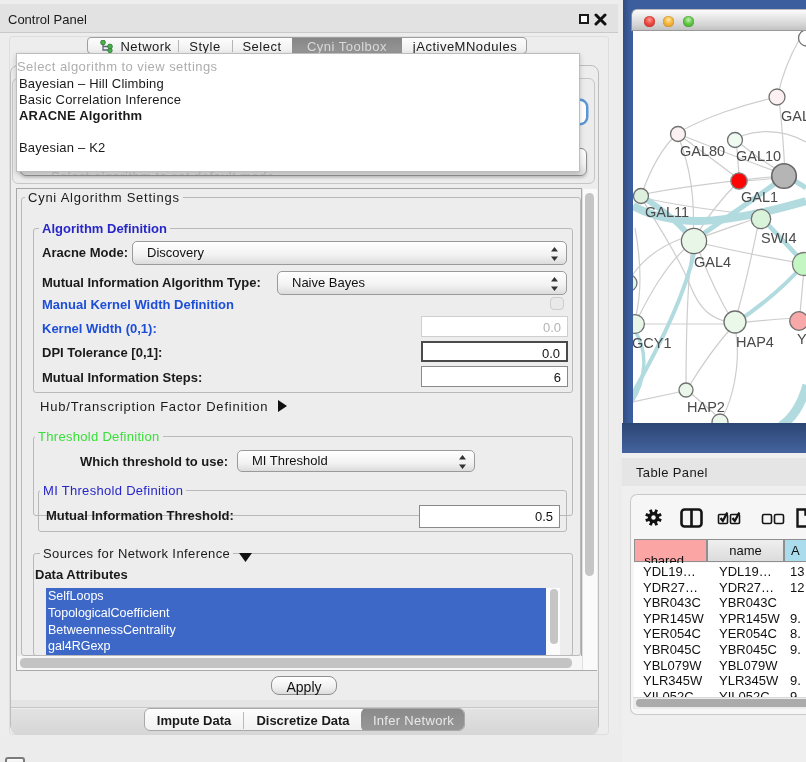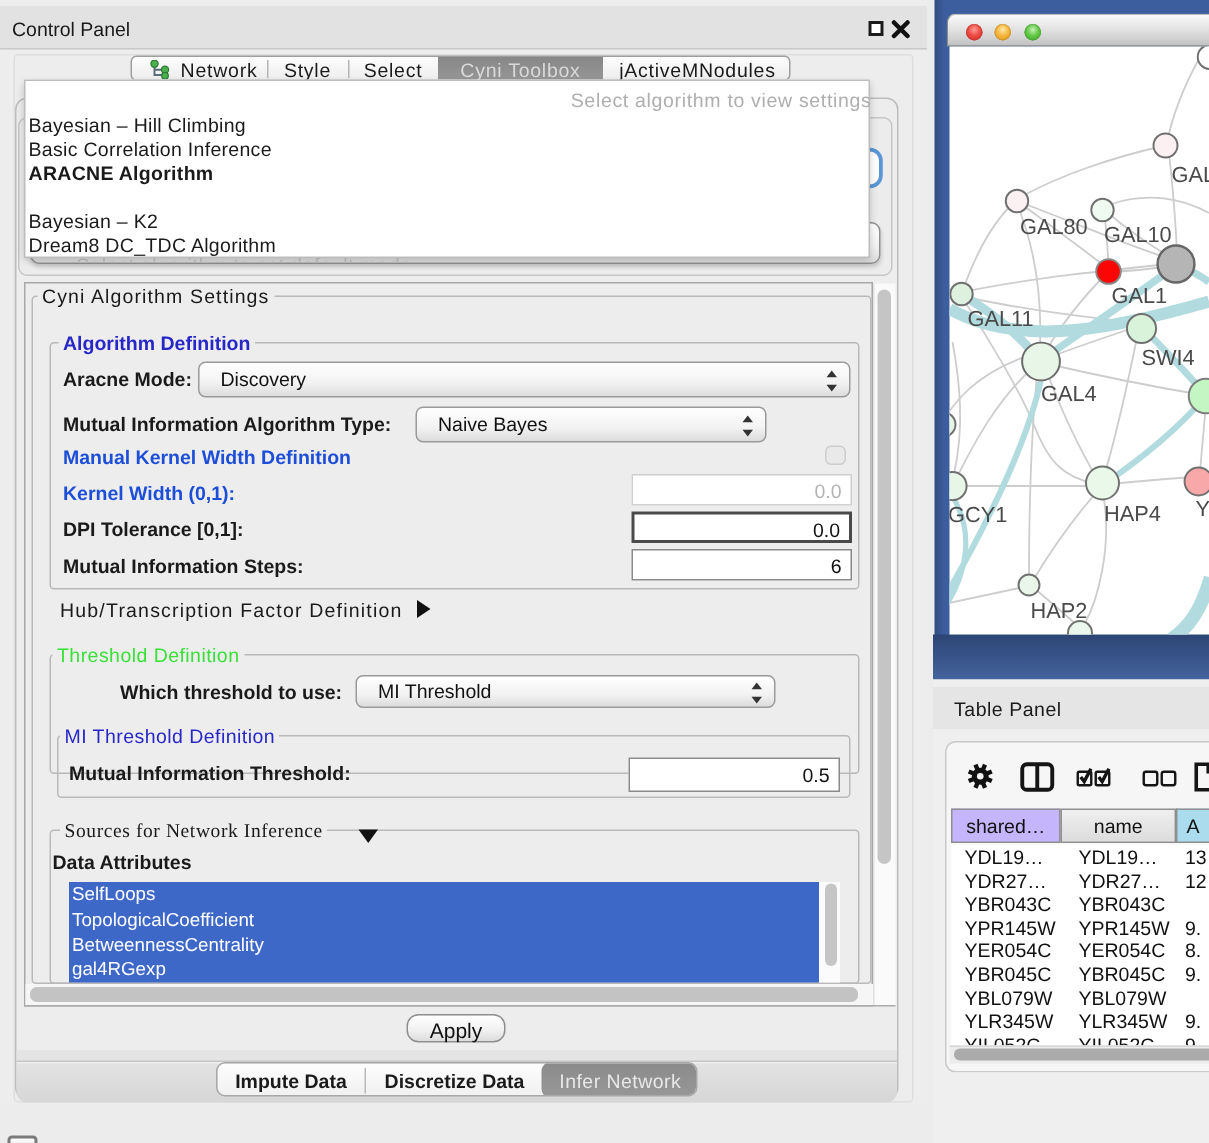--- a/index.html
+++ b/index.html
@@ -72,21 +72,21 @@
     <div class="glabel" style="left:5px; color:#2727c8; font-size:13px; font-weight:bold;">Algorithm Definition</div>
   </div>
   <div class="abs b13" style="left:42px; top:245px;">Aracne Mode:</div>
   <div class="combo" style="left:132px; top:241px; width:435px; height:24px;">
     <div class="ctext">Discovery</div>
     <svg class="arrows" viewBox="0 0 9 16">
         <path d="M4.5 1 L8 5.5 L1 5.5 Z M4.5 15 L8 10.5 L1 10.5 Z" fill="#333"></path>
       </svg>
   </div>
   <div class="abs b13" style="left:42px; top:275px;">Mutual Information Algorithm Type:</div>
-  <div class="combo" style="left:277px; top:271px; width:234px; height:24px;padding-left:28px;">
+  <div class="combo" style="left:277px; top:271px; width:290px; height:24px;padding-left:28px;">
     <div class="ctext">Naive Bayes</div>
     <svg class="arrows" viewBox="0 0 9 16">
         <path d="M4.5 1 L8 5.5 L1 5.5 Z M4.5 15 L8 10.5 L1 10.5 Z" fill="#333"></path>
       </svg>
   </div>
   <div class="abs b13 gray" style="left:42px; top:297px;">Manual Kernel Width Definition</div>
   <div class="abs" style="left:550px; top:297px; width:14px; height:13px; background:#e9e9e9; border:1px solid #cdcdcd; border-radius:4px;"></div>
   <div class="abs b13 gray" style="left:42px; top:321px;">Kernel Width (0,1):</div>
   <div class="field" style="left:421px; top:316px; width:147px; height:21px; border:1px solid #cfcfcf; color:#b3b3b3; padding:3px 6px 0 0;">0.0</div>
   <div class="abs b13" style="left:42px; top:345px;">DPI Tolerance [0,1]:</div>
@@ -96,57 +96,56 @@
 
   <div class="abs r13" style="left:40px; top:399px; letter-spacing:0.8px;">Hub/Transcription Factor Definition</div>
   <svg class="abs" style="left:277px; top:399px;" width="11" height="14" viewBox="0 0 11 14">
       <path d="M1 1 L10 7 L1 13 Z" fill="#111"></path>
     </svg>
 
   <div class="gbox" style="left:33px; top:436px; width:540px; height:80px;">
     <div class="glabel" style="left:1px; color:#38e038; font-size:13px; letter-spacing:0.3px;">Threshold Definition</div>
   </div>
   <div class="abs b13" style="left:80px; top:454px;">Which threshold to use:</div>
-  <div class="combo" style="left:237px; top:450px; width:280px; height:22px;">
+  <div class="combo" style="left:237px; top:450px; width:238px; height:22px;">
     <div class="ctext" style="top:2px;">MI Threshold</div>
     <svg class="arrows" style="top:3px;" viewBox="0 0 9 16">
         <path d="M4.5 1 L8 5.5 L1 5.5 Z M4.5 15 L8 10.5 L1 10.5 Z" fill="#333"></path>
       </svg>
   </div>
 
   <div class="gbox" style="left:38px; top:490px; width:529px; height:42px;">
     <div class="glabel" style="left:1px; color:#2727c8; font-size:13px; letter-spacing:0.3px;">MI Threshold Definition</div>
   </div>
   <div class="abs b13" style="left:46px; top:508px;">Mutual Information Threshold:</div>
   <div class="field" style="left:419px; top:505px; width:141px; height:23px; border:1px solid #8a8a8a; padding:3px 6px 0 0;">0.5</div>
 
   <div class="gbox" style="left:33px; top:553px; width:540px; height:103px;">
-    <div class="glabel r13" style="left:6px; letter-spacing:0.4px;font-family:Liberation Serif, serif;">Sources for Network Inference</div>
+    <div class="glabel r13" style="left:6px; letter-spacing:0.4px;">Sources for Network Inference</div>
   </div>
   <svg class="abs" style="left:238px; top:552px;" width="15" height="11" viewBox="0 0 15 11">
       <path d="M1 1 L14 1 L7.5 10 Z" fill="#111"></path>
     </svg>
   <div class="abs b13" style="left:35px; top:567px;">Data Attributes</div>
   <div class="abs" style="left:46px; top:588px; width:500px; height:67px; background:#3d68c8; color:#fff; font-size:12.5px; padding-left:2px; line-height:16.75px; overflow:hidden;">SelfLoops<br>TopologicalCoefficient<br>BetweennessCentrality<br>gal4RGexp</div>
   <div class="abs" style="left:546px; top:588px; width:14px; height:67px; background:#fbfbfb;"></div>
   <div class="abs" style="left:549.5px; top:589px; width:8.5px; height:55px; background:#c5c5c5; border-radius:4px;"></div>
   <div class="abs" style="left:17px; top:656px; width:565px; height:14px; background:#f6f6f6;"></div>
   <div class="abs" style="left:20px; top:658px; width:552px; height:9.5px; background:#c3c3c3; border-radius:4.5px;"></div>
   <div class="abs" style="left:16px; top:670px; width:581px; height:1px; background:#ababab;"></div>
 
   <div class="abs" style="left:271px; top:676px; width:66px; height:19px; border:1px solid #8f8f8f; border-radius:8px; background:linear-gradient(#ffffff,#f0f0f0 60%,#dcdcdc); text-align:center; font-size:14px; color:#111; padding-top:2px;">Apply</div>
 </div>
 
 <div class="abs" id="popup" style="left:16px; top:53px; width:564px; height:119px; background:#ffffff; border:1px solid #bdbdbd; box-shadow:0 2px 5px rgba(0,0,0,0.2); font-size:13.5px; letter-spacing:0.2px;">
-  <div class="abs" style="left:0; top:5px; width:564px; text-align:right; font-size:13px; color:#aeaeae; letter-spacing:0.45px;">Select algorithm to view settings</div>
+  <div class="abs" style="left:0; top:5px; width:564px; text-align:left; font-size:13px; color:#aeaeae; letter-spacing:0.45px;">Select algorithm to view settings</div>
   <div class="abs r13" style="left:2px; top:22px;">Bayesian – Hill Climbing</div>
   <div class="abs r13" style="left:2px; top:38px;">Basic Correlation Inference</div>
   <div class="abs b13" style="left:2px; top:54px;">ARACNE Algorithm</div>
   <div class="abs r13" style="left:2px; top:86px;">Bayesian – K2</div>
-  <div class="abs r13" style="left:2px; top:102px;">Dream8 DC_TDC Algorithm</div>
 </div>
 
 <div id="bottombar">
   <div class="abs" style="left:11px; top:700px; width:587px; height:8px; background:#e4e4e4; border-bottom:1px solid #c6c6c6;"></div>
   <div class="abs" style="left:11px; top:709px; width:587px; height:26px; border-radius:0 0 7px 7px; background:linear-gradient(#e2e2e2,#d6d6d6);"></div>
   <div class="abs" style="left:144px; top:708px; width:321px; height:23px; border:1px solid #a8a8a8; border-radius:6px; background:linear-gradient(#fdfdfd,#f1f1f1); overflow:hidden;">
     <div class="abs b13" style="left:0; top:4px; width:98px; text-align:center;">Impute Data</div>
     <div class="abs" style="left:98px; top:3px; width:1px; height:17px; background:#b9b9b9;"></div>
     <div class="abs b13" style="left:99px; top:4px; width:118px; text-align:center;">Discretize Data</div>
     <div class="abs" style="left:216px; top:-1px; width:105px; height:24px; border-radius:6px; background:linear-gradient(#8a8a8a,#989898); color:#e8e8e8; font-size:13px; text-align:center; padding-top:5px; letter-spacing:0.3px;">Infer Network</div>
@@ -266,21 +265,21 @@
       <rect x="74.5" y="6.5" width="9" height="9" rx="1" stroke-width="1.6"></rect>
       <rect x="86.5" y="6.5" width="9" height="9" rx="1" stroke-width="1.6"></rect>
       <path d="M76.5 10 l2.3 3 l4.5 -8.5" stroke-width="2.3"></path>
       <path d="M88.5 10 l2.3 3 l4.5 -8.5" stroke-width="2.3"></path>
       <rect x="118.5" y="6.5" width="9" height="9" rx="1.5" stroke-width="1.6"></rect>
       <rect x="130.5" y="6.5" width="9" height="9" rx="1.5" stroke-width="1.6"></rect>
       <path d="M153.5 1.5 h8 l5 5 v12 h-13 z M161.5 1.5 v5 h5" stroke-width="2.4"></path>
     </g>
   </svg>
 
-  <div class="abs" style="left:634px; top:539px; width:73px; height:23px; background:#c4b5fd; border:1px solid #8f8f8f; font-size:13px; color:#111; text-align:center; padding-top:3px;">shared…</div>
+  <div class="abs" style="left:634px; top:539px; width:73px; height:23px; background:#fca5a5; border:1px solid #8f8f8f; font-size:13px; color:#111; text-align:center; padding-top:13px;">shared…</div>
   <div class="abs" style="left:707px; top:539px; width:77px; height:23px; background:linear-gradient(#efefef,#dcdcdc); border:1px solid #8f8f8f; font-size:13px; color:#111; text-align:center; padding-top:3px;">name</div>
   <div class="abs" style="left:784px; top:539px; width:22px; height:23px; background:#aadcee; border:1px solid #8f8f8f; border-right:none; font-size:13px; color:#111; padding:3px 0 0 6px;">A</div>
 
   <div class="abs" style="left:634px; top:563px; width:172px; height:134px; background:#fff; overflow:hidden; font-size:13px; color:#111; line-height:15.6px;">
     <div style="position:absolute; left:9px; top:1px;">YDL19…<br>YDR27…<br>YBR043C<br>YPR145W<br>YER054C<br>YBR045C<br>YBL079W<br>YLR345W<br>YIL052C</div>
     <div style="position:absolute; left:85px; top:1px;">YDL19…<br>YDR27…<br>YBR043C<br>YPR145W<br>YER054C<br>YBR045C<br>YBL079W<br>YLR345W<br>YIL052C</div>
     <div style="position:absolute; left:156px; top:1px;">13…<br>12…<br><br>9.<br>8.<br>9.<br><br>9.<br>9.</div>
   </div>
 
   <div class="abs" style="left:633px; top:697px; width:173px; height:12px; background:#ececec; border-top:1px solid #d8d8d8;"></div>

